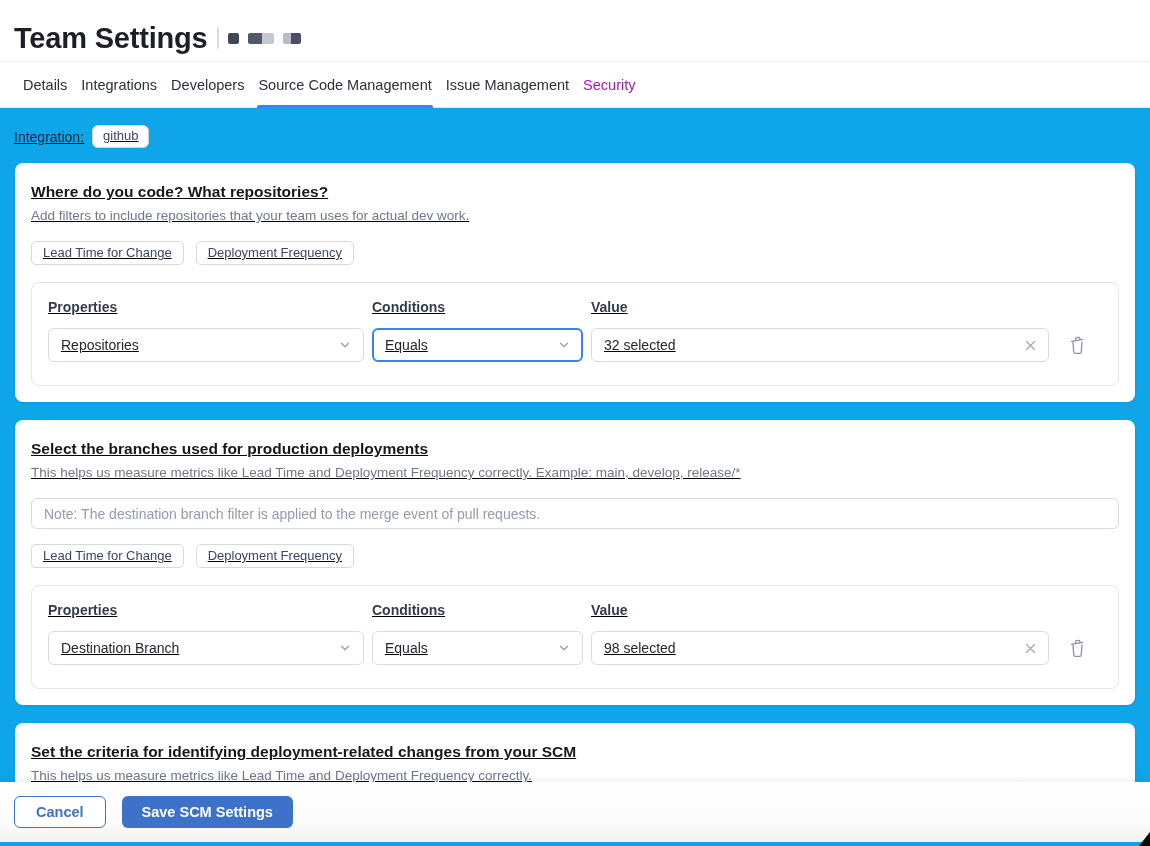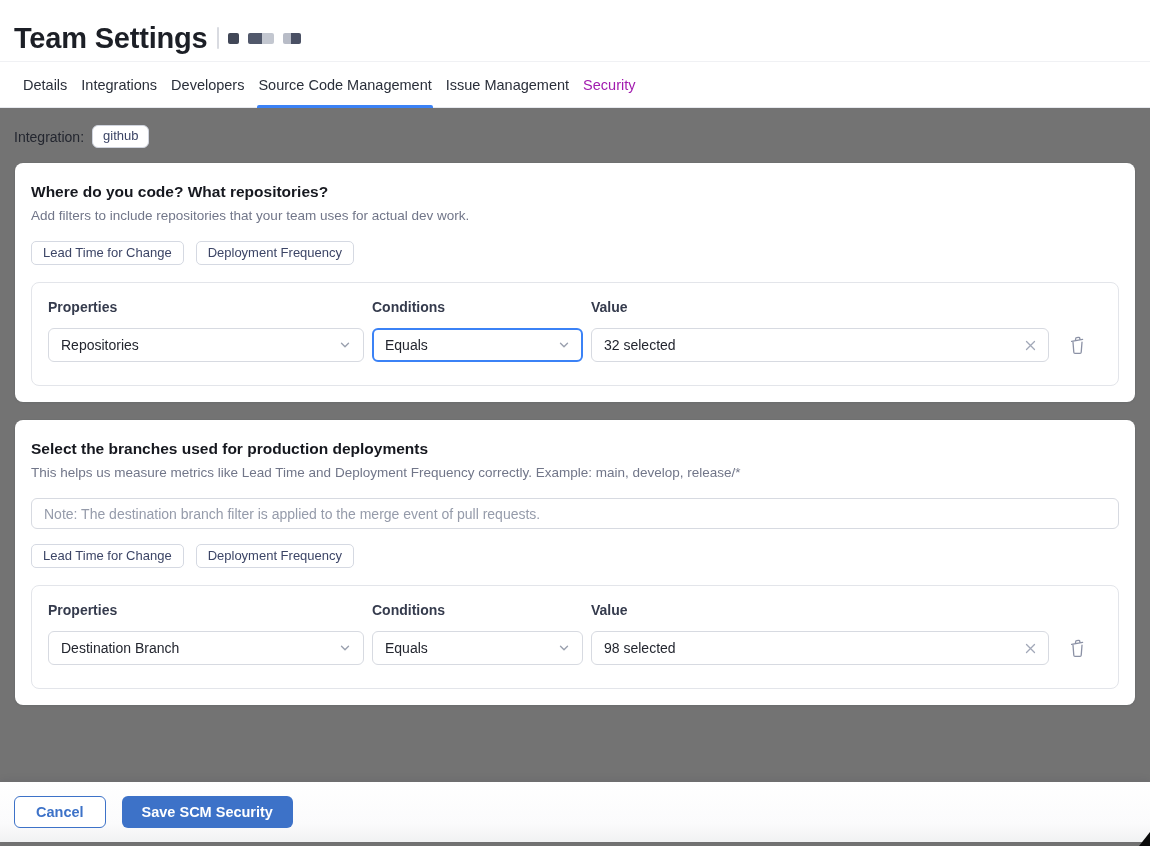--- a/index.html
+++ b/index.html
@@ -32,21 +32,21 @@
     display:flex; align-items:center; font-size:14.5px; font-weight:500;
     color:#2a2f3a; cursor:pointer; position:relative; padding:0 1px;
   }
   .tab.active::after {
     content:""; position:absolute; left:0; right:0; bottom:-1px; height:3px;
     background:#3b82f6; border-radius:2px 2px 0 0;
   }
   .tab.disabled { color:#a21caf; cursor:default; }
 
   
-  .content { background:#737373; height:738px; overflow:hidden; }
+  .content { background:#0ea5e9; height:738px; overflow:hidden;text-decoration:underline; }
   .integration-row { padding:17px 14px 15px 14px; display:flex; align-items:center; gap:8px; }
   .integration-label { font-size:14px; color:#23262f; }
   .integration-badge {
     font-size:13px; color:#3c4566; background:#fff; border:1px solid #d0d4de;
     border-radius:6px; padding:2px 10px 3px 10px; line-height:16px;
   }
 
   .card {
     background:#fff; border-radius:8px; margin:0 15px 18px 15px;
     padding:20px 16px 16px 16px;
@@ -241,22 +241,26 @@
         <button class="trash-button">
           <svg width="17" height="19" viewBox="0 0 17 19" fill="none">
             <path d="M4 6.2 L4.8 16.2 a1.2 1.2 0 0 0 1.2 1.1 h5 a1.2 1.2 0 0 0 1.2 -1.1 L13 6.2" stroke="#8b91a5" stroke-width="1.3" stroke-linecap="round"></path>
             <path d="M2.6 5.4 L13.6 3.4" stroke="#8b91a5" stroke-width="1.3" stroke-linecap="round"></path>
             <path d="M6.5 3.9 L6.7 2.4 a0.9 0.9 0 0 1 0.8 -0.8 l2.2 -0.3 a0.9 0.9 0 0 1 1 0.7 l0.3 1.4" stroke="#8b91a5" stroke-width="1.3" stroke-linecap="round"></path>
           </svg>
         </button>
       </div>
     </section>
 
+    <section class="card">
+      <h2 class="card-title">Set the criteria for identifying deployment-related changes from your SCM</h2>
+      <p class="card-subtitle">This helps us measure metrics like Lead Time and Deployment Frequency correctly.</p>
+    </section>
 
   </main>
 
   <footer class="footer">
     <button class="btn btn-cancel">Cancel</button>
-    <button class="btn btn-save">Save SCM Security</button>
+    <button class="btn btn-save">Save SCM Settings</button>
   </footer>
 
   <div class="cursor-corner"></div>
 </div>
 
 </body></html>

